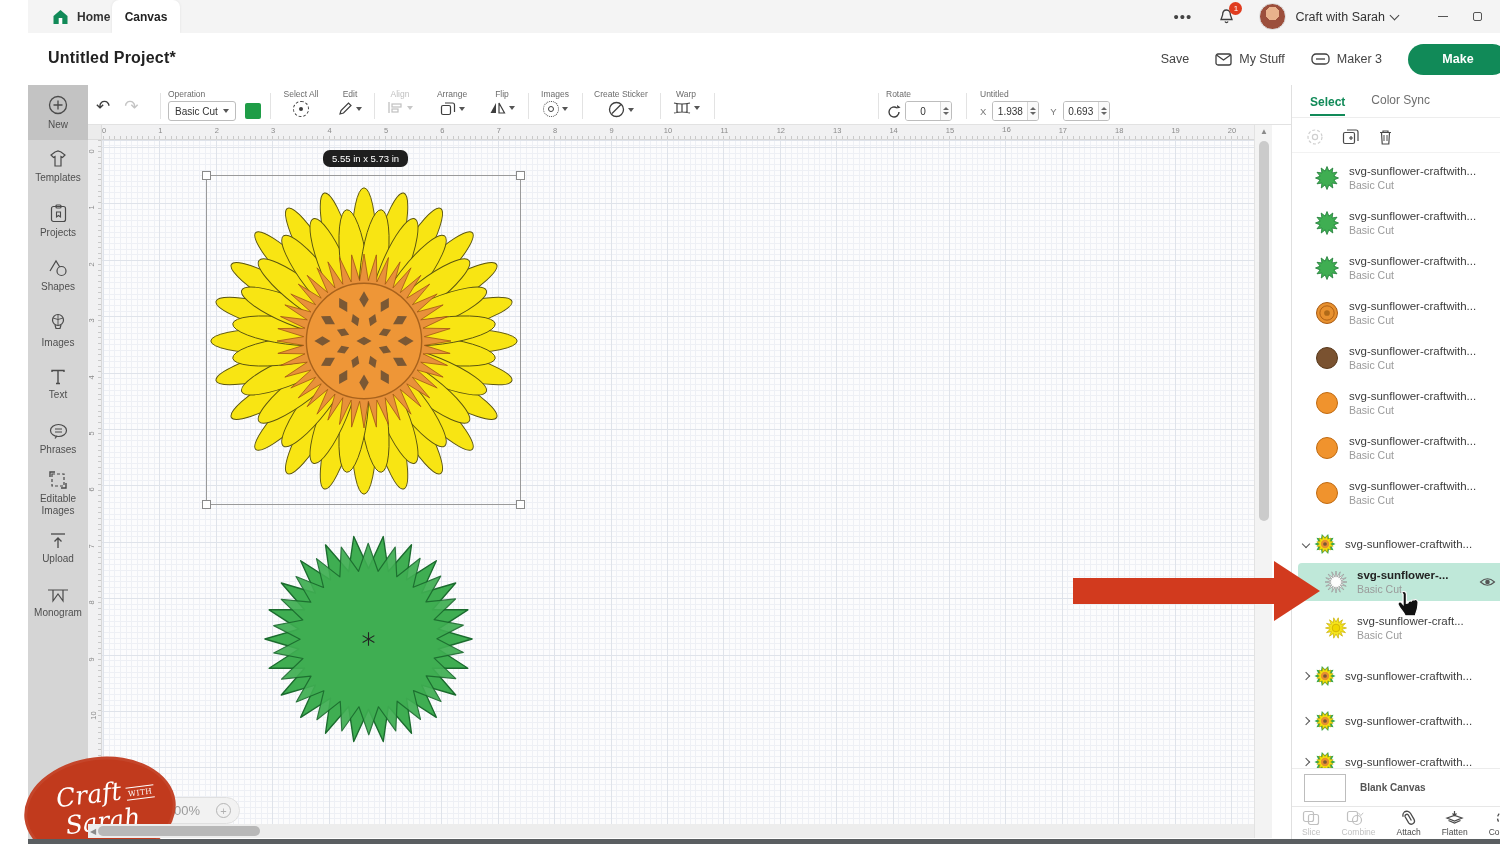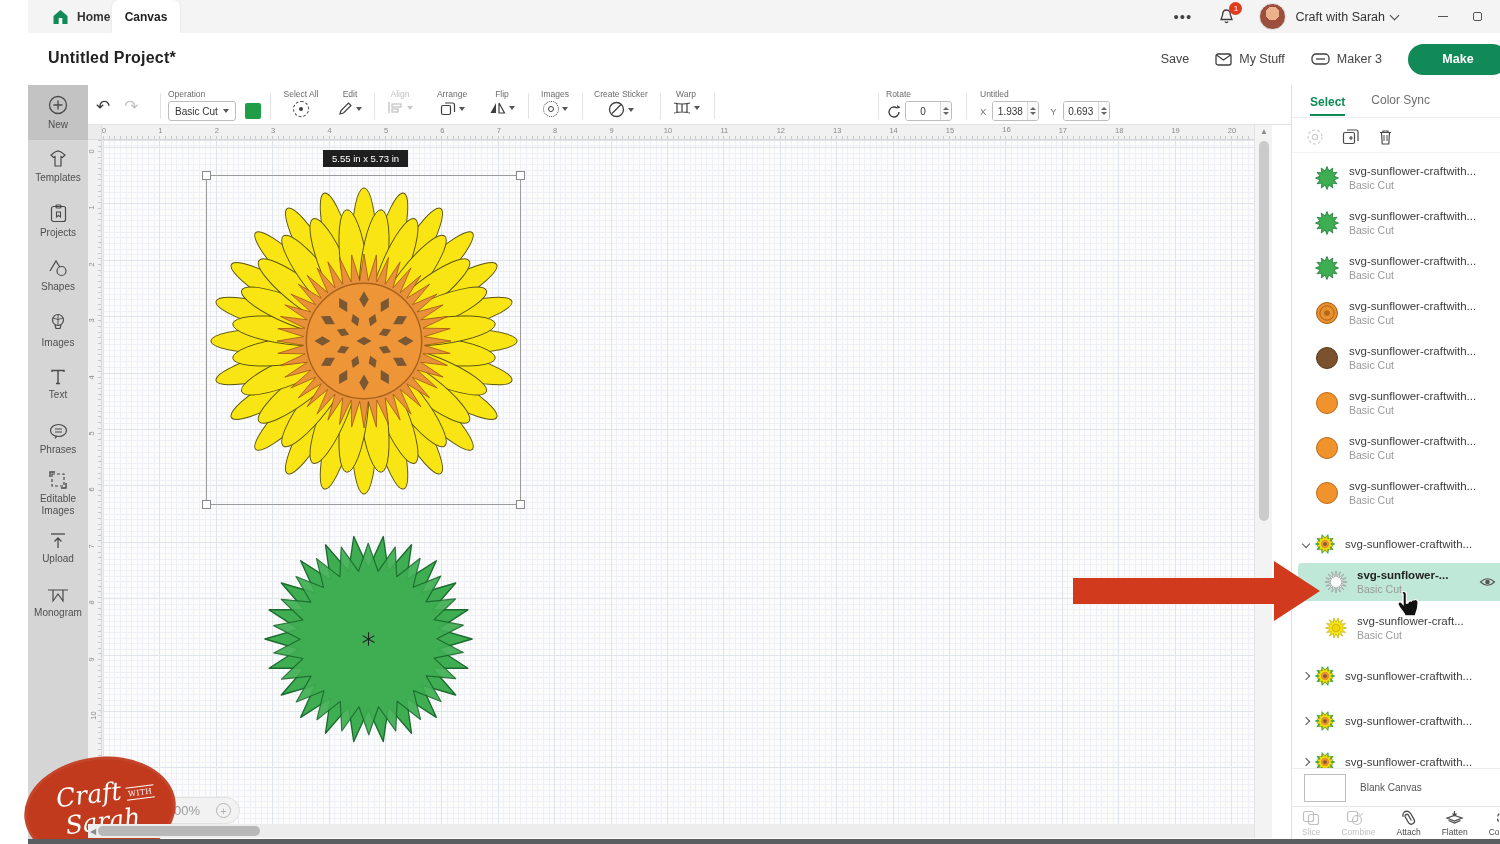--- a/index.html
+++ b/index.html
@@ -73,21 +73,21 @@
       repeating-linear-gradient(to right, #dfe3ea 0 1px, transparent 1px 56.4px),
       repeating-linear-gradient(to bottom, #dfe3ea 0 1px, transparent 1px 56.4px),
       repeating-linear-gradient(to right, #eef0f5 0 1px, transparent 1px 5.64px),
       repeating-linear-gradient(to bottom, #eef0f5 0 1px, transparent 1px 5.64px),
       #fcfcfd;
     background-position:1px 7px, 1px 7px, 1px 7px, 1px 7px, 0 0; }
   .sel-box { position:absolute; left:104px; top:35px; width:315px; height:330px; border:1px solid #9a9a9a; }
   .handle { position:absolute; width:9px; height:9px; background:#fff; border:1px solid #8a8a8a; }
   .h-nw { left:-5px; top:-5px; } .h-ne { right:-5px; top:-5px; }
   .h-sw { left:-5px; bottom:-5px; } .h-se { right:-5px; bottom:-5px; }
-  .size-tip { position:absolute; left:221px; top:10px; background:#1f1f1f; color:#fff; font-size:9.5px; padding:3px 9px; border-radius:0; white-space:nowrap;text-align:center; }
+  .size-tip { position:absolute; left:221px; top:10px; background:#1f1f1f; color:#fff; font-size:9.5px; padding:3px 9px; border-radius:7px; white-space:nowrap;text-align:center; }
   .sunflower-svg { position:absolute; left:106px; top:38px; }
   .greenflower-svg { position:absolute; left:159px; top:386px; }
   .zoom-pill { position:absolute; left:28px; top:657px; width:110px; height:27px; background:#f2f2f2; border:1px solid #e0e0e0; border-radius:14px; display:flex; align-items:center; justify-content:flex-end; gap:16px; padding-right:8px; color:#9c9c9c; }
   .zoom-pct { font-size:13px; }
   .zoom-plus { width:15px; height:15px; border:1.3px solid #b5b5b5; border-radius:50%; display:flex; align-items:center; justify-content:center; font-size:11px; color:#b0b0b0; }
   .logo { position:absolute; left:-78px; top:617px; width:152px; height:106px; background:#c13a1d; border-radius:50%; transform:rotate(-7deg); box-shadow:inset 0 0 0 3px rgba(255,255,255,.06); color:#fff; font-family:"DejaVu Serif", serif; font-style:italic; }
   .logo .l1 { position:absolute; left:34px; top:22px; font-size:25px; }
   .logo .lwith { position:absolute; left:104px; top:34px; font-size:7.5px; letter-spacing:.5px; border-top:1px solid #fff; border-bottom:1px solid #fff; padding:1px 2px; font-style:normal; }
   .logo .l2 { position:absolute; left:40px; top:50px; font-size:25px; }
   .hscroll { position:absolute; left:0; top:699px; width:1184px; height:14px; background:#ededed; }
@@ -111,21 +111,21 @@
   .gchev.right { transform:rotate(-135deg); }
   .lrow .thumb { width:26px; height:26px; flex:0 0 26px; margin-right:9px; }
   .ltxt .lname { font-size:11.5px; color:#3d3d3d; white-space:nowrap; }
   .ltxt .lsub { font-size:10.5px; color:#9a9a9a; margin-top:2px; }
   .lrow.sel { background:#bfe8d9; border-radius:4px; padding:6px 4px; }
   .lrow.sel .lname { font-weight:bold; color:#222; }
   .lrow.child { padding-left:26px; }
   .eye { margin-left:auto; margin-right:10px; }
   .blankrow { position:absolute; left:0; top:683px; width:237px; height:38px; border-top:1px solid #ececec; display:flex; align-items:center; background:#fff; }
   .blankrow .bswatch { width:42px; height:28px; background:#fff; border:1px solid #bdbdbd; margin-left:12px; }
-  .blankrow .blabel { font-size:10px; color:#555; margin-left:14px; }
+  .blankrow .blabel { font-size:10px; color:#555; margin-left:14px;font-weight:bold; }
   .ptools { position:absolute; left:0; top:721px; width:237px; height:33px; border-top:1px solid #e7e7e7; display:flex; align-items:flex-start; justify-content:space-between; padding:3px 10px 0 10px; background:#fff; }
   .ptool { display:flex; flex-direction:column; align-items:center; gap:1px; color:#4a4a4a; }
   .ptool .plabel { font-size:8.5px; }
   .ptool.grayed, .ptool.grayed * { color:#bdbdbd; }
 
   
   .red-arrow-body { position:absolute; left:1045px; top:578px; width:202px; height:26px; background:#d23a1e; z-index:40; }
   .red-arrow-head { position:absolute; left:1246px; top:561px; width:0; height:0; border-top:30px solid transparent; border-bottom:30px solid transparent; border-left:46px solid #d23a1e; z-index:40; }
   .hand-cursor { position:absolute; left:1366px; top:590px; z-index:45; }
   .bottom-strip { position:absolute; left:0; top:839px; width:1500px; height:5px; background:#5a5e61; }

